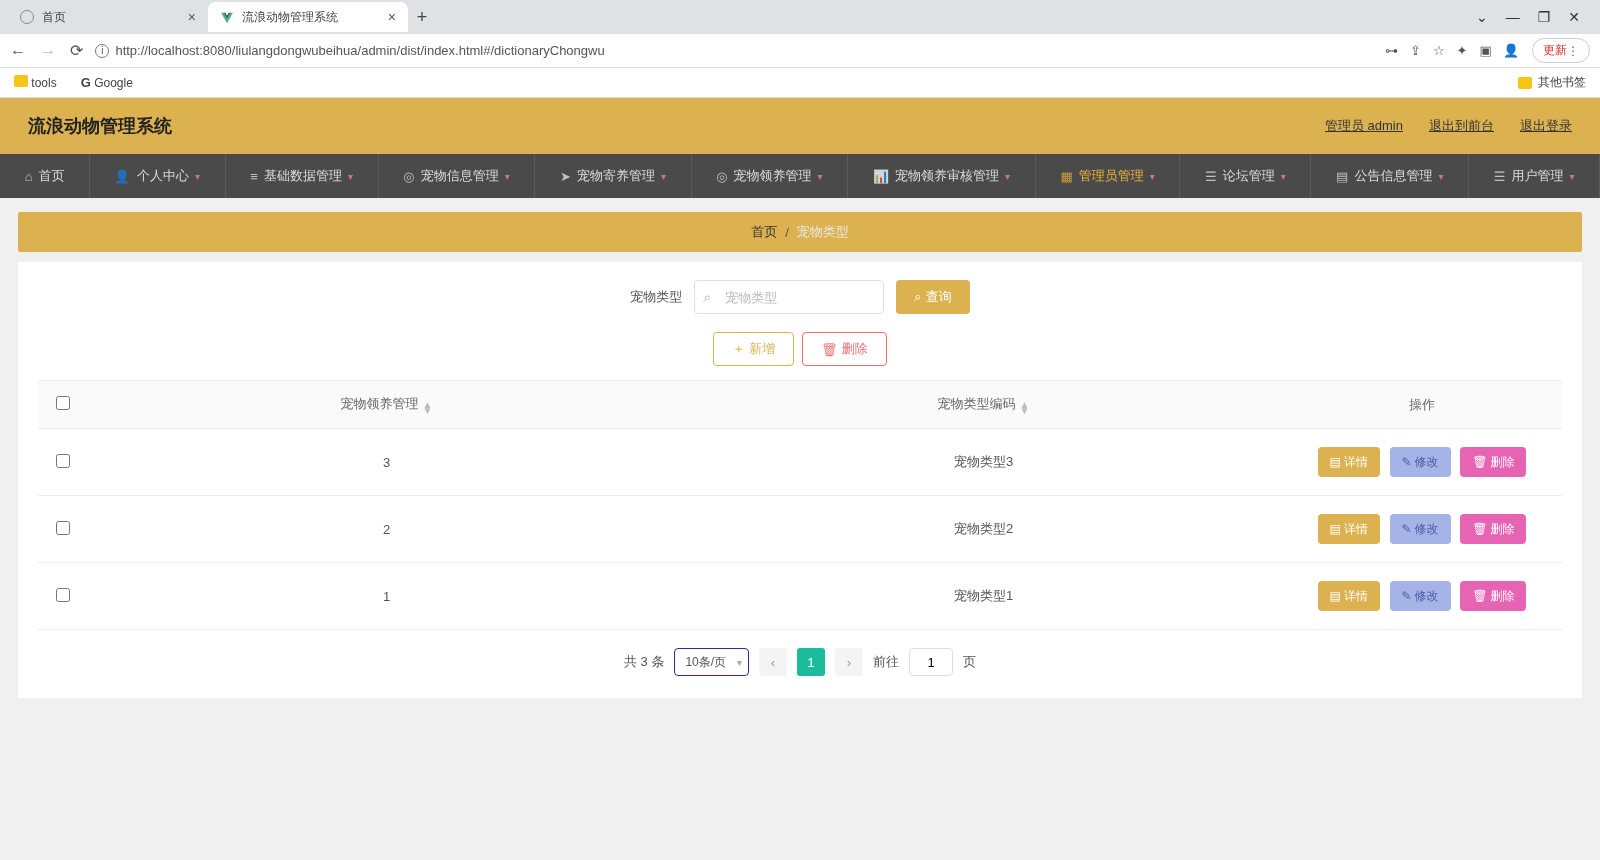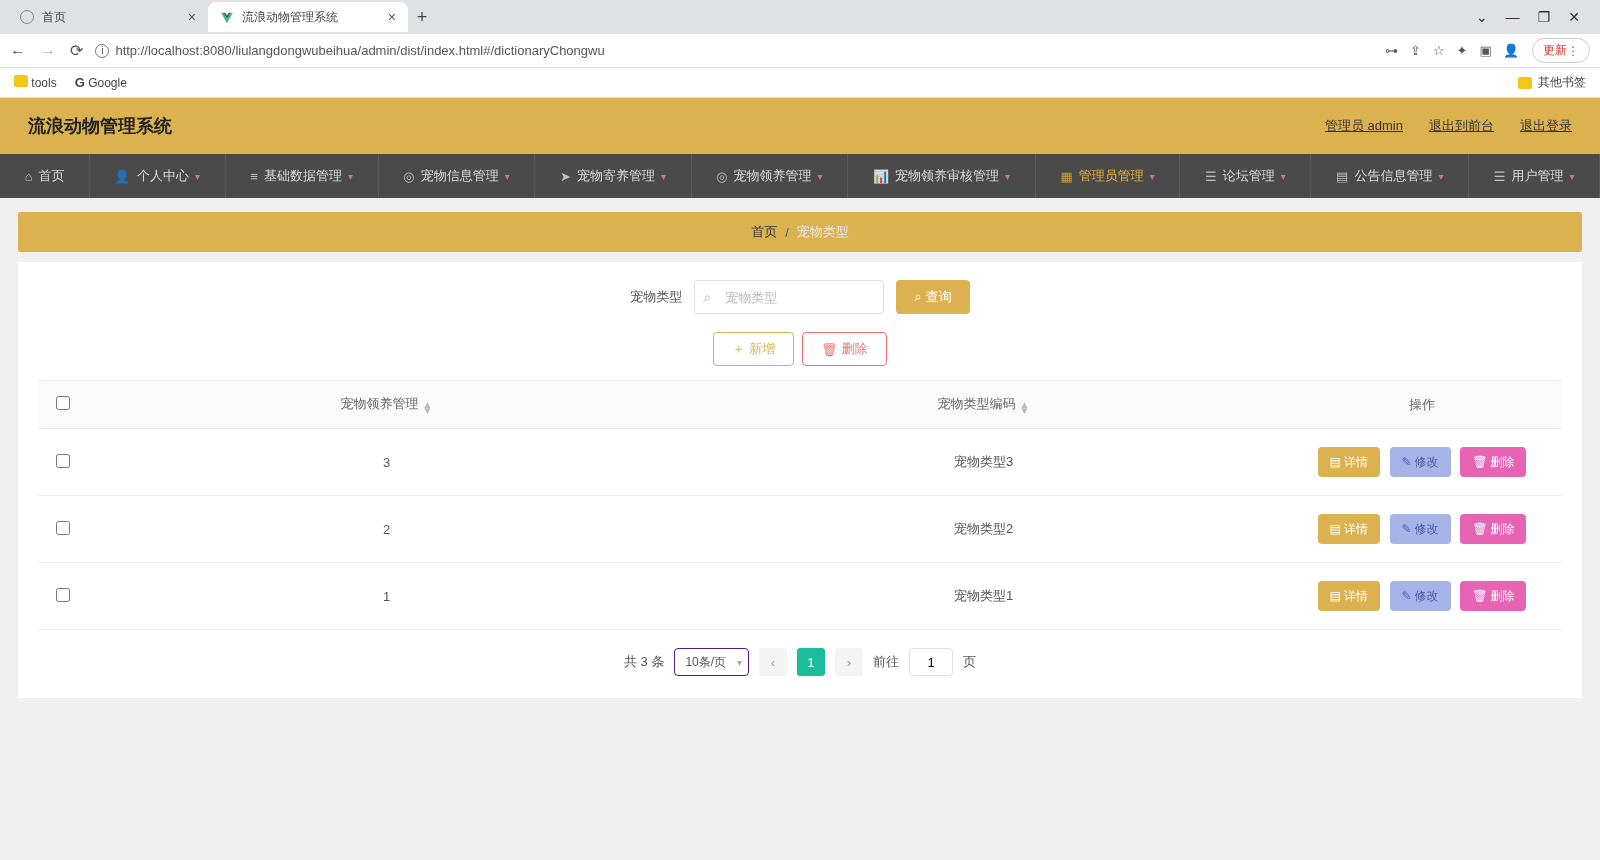--- a/index.html
+++ b/index.html
@@ -14,21 +14,21 @@
 .tab .vue-icon { width: 14px; height: 14px; display:inline-block; }
 .tab .close { margin-left: auto; font-size: 14px; color: #555; cursor: pointer; }
 .newtab { width: 28px; text-align: center; font-size: 18px; color: #444; cursor: pointer; }
 .win-controls { margin-left: auto; display: flex; gap: 18px; padding-right: 12px; color: #333; font-size: 14px; }
 .addr-bar { display: flex; align-items: center; background: #fff; height: 34px; padding: 0 10px; gap: 12px; border-bottom: 1px solid #ddd; }
 .addr-bar .nav-icons { display: flex; gap: 14px; color: #555; font-size: 16px; }
 .addr-url { flex: 1; display: flex; align-items: center; gap: 6px; color: #555; font-size: 13px; }
 .addr-url .info-icon { width: 14px; height: 14px; border: 1px solid #777; border-radius: 50%; display: inline-flex; align-items:center; justify-content:center; font-size:10px; }
 .addr-right { display: flex; align-items: center; gap: 12px; color: #555; }
 .update-btn { border: 1px solid #ccc; border-radius: 14px; padding: 3px 10px; color: #d93025; font-size: 12px; display:flex; align-items:center; }
-.bookmark-bar { display: flex; align-items: center; height: 30px; padding: 0 14px; gap: 18px; background: #fff; font-size: 12px; color: #444; border-bottom: 1px solid #ddd; }
+.bookmark-bar { display: flex; align-items: center; height: 30px; padding: 0 14px; gap: 24px; background: #fff; font-size: 12px; color: #444; border-bottom: 1px solid #ddd; }
 .bookmark-bar .right { margin-left: auto; display:flex; align-items:center; gap:6px; }
 .bm-folder { width: 14px; height: 12px; background: #f5c518; border-radius: 2px; display:inline-block; }
 .g-icon { font-weight:bold; font-size:13px; }
 
 
 .app-header { background: #dcb250; height: 56px; display: flex; align-items: center; padding: 0 28px; }
 .app-title { font-size: 18px; font-weight: bold; color: #222; }
 .app-header .spacer { flex: 1; }
 .app-header .right-links { display: flex; gap: 26px; font-size: 13px; color: #333; }
 .app-header .right-links span { cursor: pointer; text-decoration: underline; }

